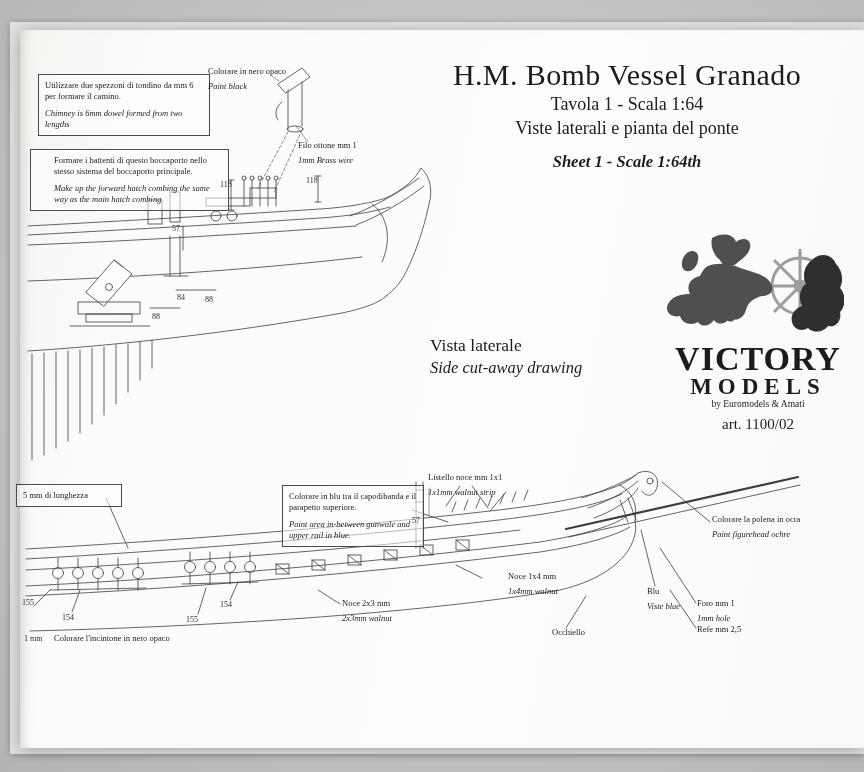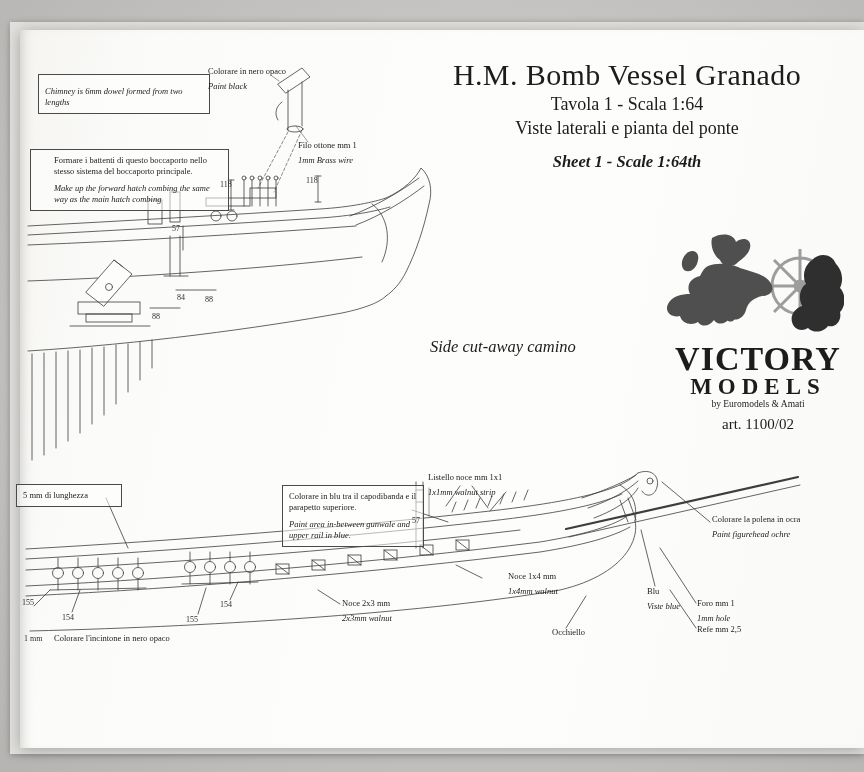--- a/index.html
+++ b/index.html
@@ -232,20 +232,21 @@
           <line x1="14" y1="576" x2="30" y2="560"></line>
             <line x1="52" y1="582" x2="60" y2="560"></line>
           <line x1="178" y1="584" x2="186" y2="558"></line>
             <line x1="210" y1="570" x2="218" y2="552"></line>
           <line x1="86" y1="468" x2="108" y2="518"></line>
         </g>
       </g>
     </svg>
 
     <div class="note-box" style="left:18px;top:44px;width:158px;">
+      <span class="it">Utilizzare due spezzoni di tondino da mm 6 per formare il camino.</span>
       <span class="en">Chimney is 6mm dowel formed from two lengths</span>
     </div>
     <div class="note-box" style="left:10px;top:119px;width:168px;padding-left:23px;">
       <span class="it">Formare i battenti di questo boccaporto nello stesso sistema del boccaporto principale.</span>
       <span class="en">Make up the forward hatch combing the same way as the main hatch combing</span>
     </div>
 
     <div class="s" style="left:188px;top:36px;width:92px;">
       <span class="it">Colorare in nero opaco</span>
       <span class="en">Paint black</span>
@@ -264,21 +265,22 @@
 
     <div class="titleblock">
       <div class="tb-title">H.M. Bomb Vessel Granado</div>
       <div class="tb-sub">Tavola 1 - Scala 1:64</div>
       <div class="tb-sub">Viste laterali e pianta del ponte</div>
       <div class="tb-gap"></div>
       <div class="tb-sub-en">Sheet 1 - Scale 1:64th</div>
     </div>
 
     <div class="vista">
-      <span class="vista-en">Side cut-away camino</span>
+      <span class="vista-it">Vista laterale</span>
+      <span class="vista-en">Side cut-away drawing</span>
     </div>
 
     <svg class="brand-svg" width="192" height="112" viewBox="0 0 192 112">
       <g stroke="#9d9d9d" stroke-width="3" fill="none">
         <circle cx="148" cy="54" r="28"></circle>
         <line x1="111" y1="54" x2="185" y2="54"></line>
         <line x1="148" y1="17" x2="148" y2="91"></line>
         <line x1="122" y1="28" x2="174" y2="80"></line>
         <line x1="122" y1="80" x2="174" y2="28"></line>
         <circle cx="148" cy="54" r="5" fill="#9d9d9d"></circle>

